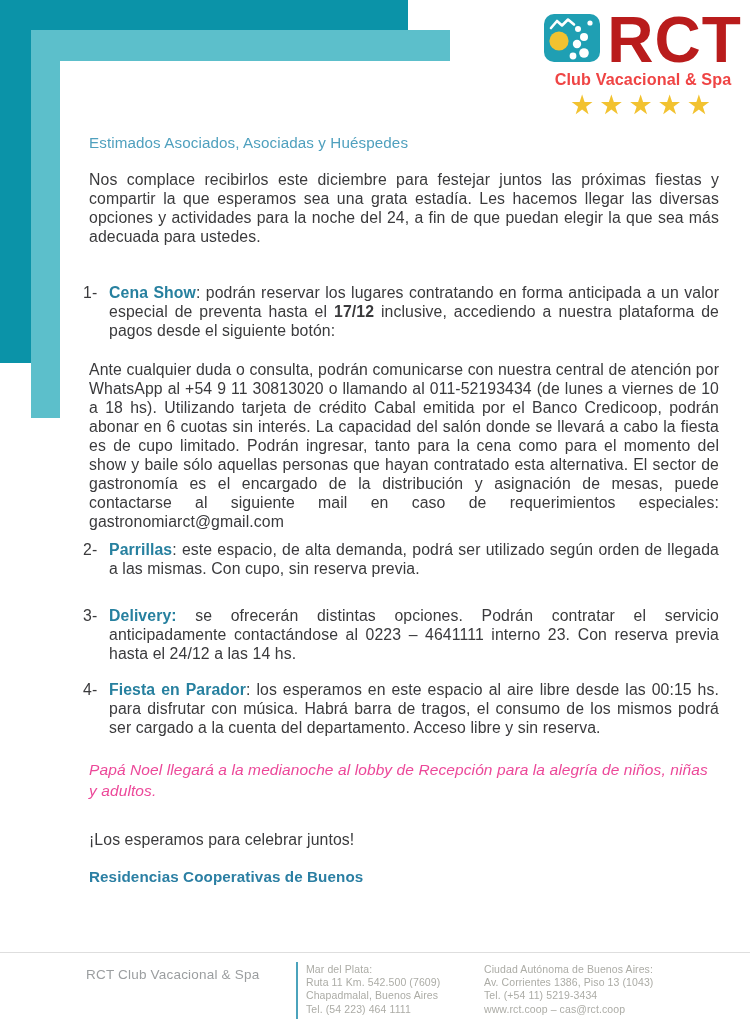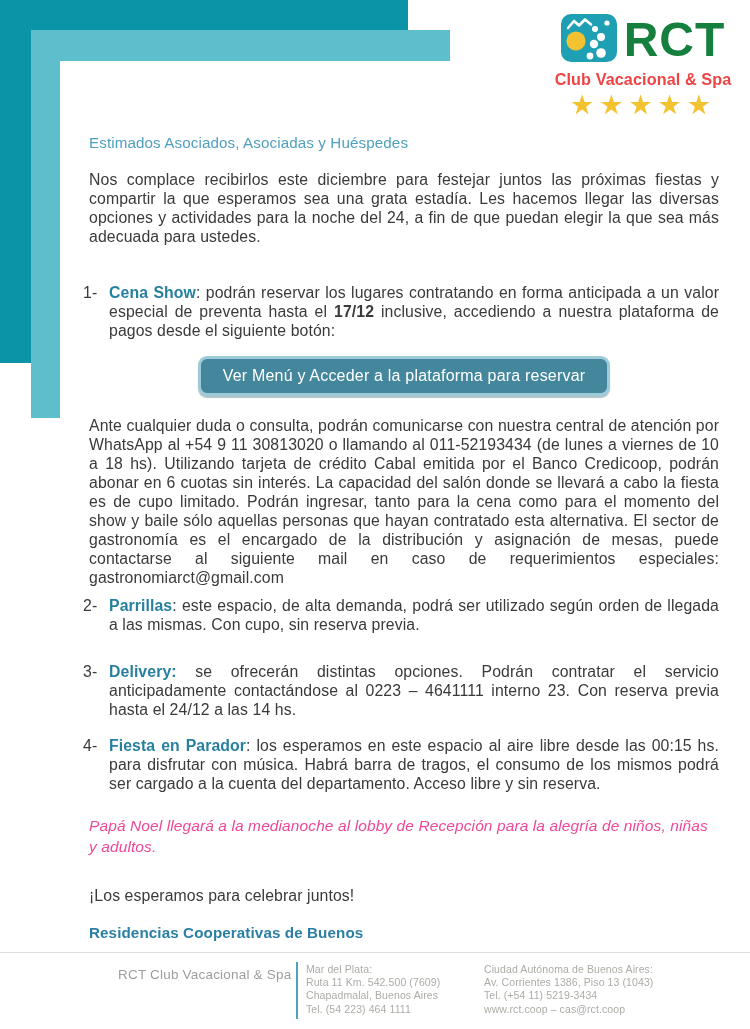--- a/index.html
+++ b/index.html
@@ -11,21 +11,21 @@
   }
   
   .deco-dark{position:absolute;left:0;top:0;width:408px;height:363px;background:#0b93a8;z-index:1;}
   .deco-light{position:absolute;left:31px;top:30px;width:419px;height:388px;background:#5cbfcb;z-index:2;}
   .page{position:absolute;left:60px;top:61px;width:690px;height:968px;background:#ffffff;z-index:3;}
   .content{padding:72px 31px 0 29px;font-size:15.8px;line-height:19px;letter-spacing:.1px;}
 
   
   .logo{position:absolute;left:552px;top:14px;width:182px;z-index:5;text-align:center;}
   .logo-row{display:flex;align-items:center;justify-content:center;gap:7px;}
-  .logo-brand{font-size:48px;font-weight:700;color:#15803d;letter-spacing:1px;line-height:50px;}
+  .logo-brand{font-size:64px;font-weight:700;color:#b91c1c;letter-spacing:1px;line-height:50px;}
   .logo-tagline{margin-top:4px;font-size:16.2px;font-weight:700;color:#ef4444;letter-spacing:.1px;}
   .logo-stars{margin-top:1px;font-size:27px;color:#f2c230;letter-spacing:5px;line-height:30px;white-space:nowrap;}
 
   
   .greeting{color:#4fa0be;font-size:15.2px;line-height:20px;}
   .para{text-align:justify;}
   .intro{margin-top:17px;}
   .item{position:relative;padding-left:20px;text-align:justify;}
   .item .num{position:absolute;left:-6px;top:0;}
   .item .title{color:#27809f;font-weight:700;}
@@ -39,21 +39,21 @@
     color:#ffffff;font-size:16px;font-weight:500;text-align:center;
     line-height:34px;height:34px;cursor:pointer;
     box-shadow:0 2px 1px rgba(30,80,100,.35);letter-spacing:.2px;}
   .extra{margin-top:20px;}
   .santa{margin-top:22px;font-style:italic;color:#ec4899;font-size:15.5px;line-height:21px;}
   .closing{margin-top:29px;}
   .signature{margin-top:18px;color:#2b7fa3;font-weight:700;font-size:15.2px;}
 
   
   .footer-rule{position:absolute;left:0;top:952px;width:750px;height:1px;background:#dedede;z-index:4;}
-  .footer-brand{position:absolute;left:86px;top:967px;font-size:13.5px;color:#9b9ea0;z-index:5;letter-spacing:.2px;margin-left:32px;}
+  .footer-brand{position:absolute;left:86px;top:967px;font-size:13.5px;color:#9b9ea0;z-index:5;letter-spacing:.2px;}
   .footer-divider{position:absolute;left:296px;top:962px;width:2px;height:57px;background:#4ba3bc;z-index:5;}
   .footer-col{position:absolute;top:963px;font-size:10.5px;line-height:13.2px;color:#acaca6;z-index:5;letter-spacing:.1px;}
   .footer-col-1{left:306px;}
   .footer-col-2{left:484px;}
 </style>
 </head>
 <body>
 
 <div class="deco-dark"></div>
 <div class="deco-light"></div>
@@ -62,21 +62,20 @@
   <div class="content">
 
     <div class="greeting">Estimados Asociados, Asociadas y Huéspedes</div>
 
     <div class="para intro">Nos complace recibirlos este diciembre para festejar juntos las próximas fiestas y compartir la que esperamos sea una grata estadía. Les hacemos llegar las diversas opciones y actividades para la noche del 24, a fin de que puedan elegir la que sea más adecuada para ustedes.</div>
 
     <div class="item item-1">
       <span class="num">1-</span><span class="title">Cena Show</span><span>: </span><span>podrán reservar los lugares contratando en forma anticipada a un valor especial de preventa hasta el </span><span class="bold">17/12</span><span> inclusive, accediendo a nuestra plataforma de pagos desde el siguiente botón:</span>
     </div>
 
-    <div class="cta">Ver Menú y Acceder a la plataforma para reservar</div>
 
     <div class="para extra">Ante cualquier duda o consulta, podrán comunicarse con nuestra central de atención por WhatsApp al +54 9 11 30813020 o llamando al 011-52193434 (de lunes a viernes de 10 a 18 hs). Utilizando tarjeta de crédito Cabal emitida por el Banco Credicoop, podrán abonar en 6 cuotas sin interés. La capacidad del salón donde se llevará a cabo la fiesta es de cupo limitado. Podrán ingresar, tanto para la cena como para el momento del show y baile sólo aquellas personas que hayan contratado esta alternativa. El sector de gastronomía es el encargado de la distribución y asignación de mesas, puede contactarse al siguiente mail en caso de requerimientos especiales: gastronomiarct@gmail.com</div>
 
     <div class="item item-2">
       <span class="num">2-</span><span class="title">Parrillas</span><span>: </span><span>este espacio, de alta demanda, podrá ser utilizado según orden de llegada a las mismas. Con cupo, sin reserva previa.</span>
     </div>
 
     <div class="item item-3">
       <span class="num">3-</span><span class="title">Delivery:</span><span> </span><span>se ofrecerán distintas opciones. Podrán contratar el servicio anticipadamente contactándose al 0223 – 4641111 interno 23. Con reserva previa hasta el 24/12 a las 14 hs.</span>
     </div>

